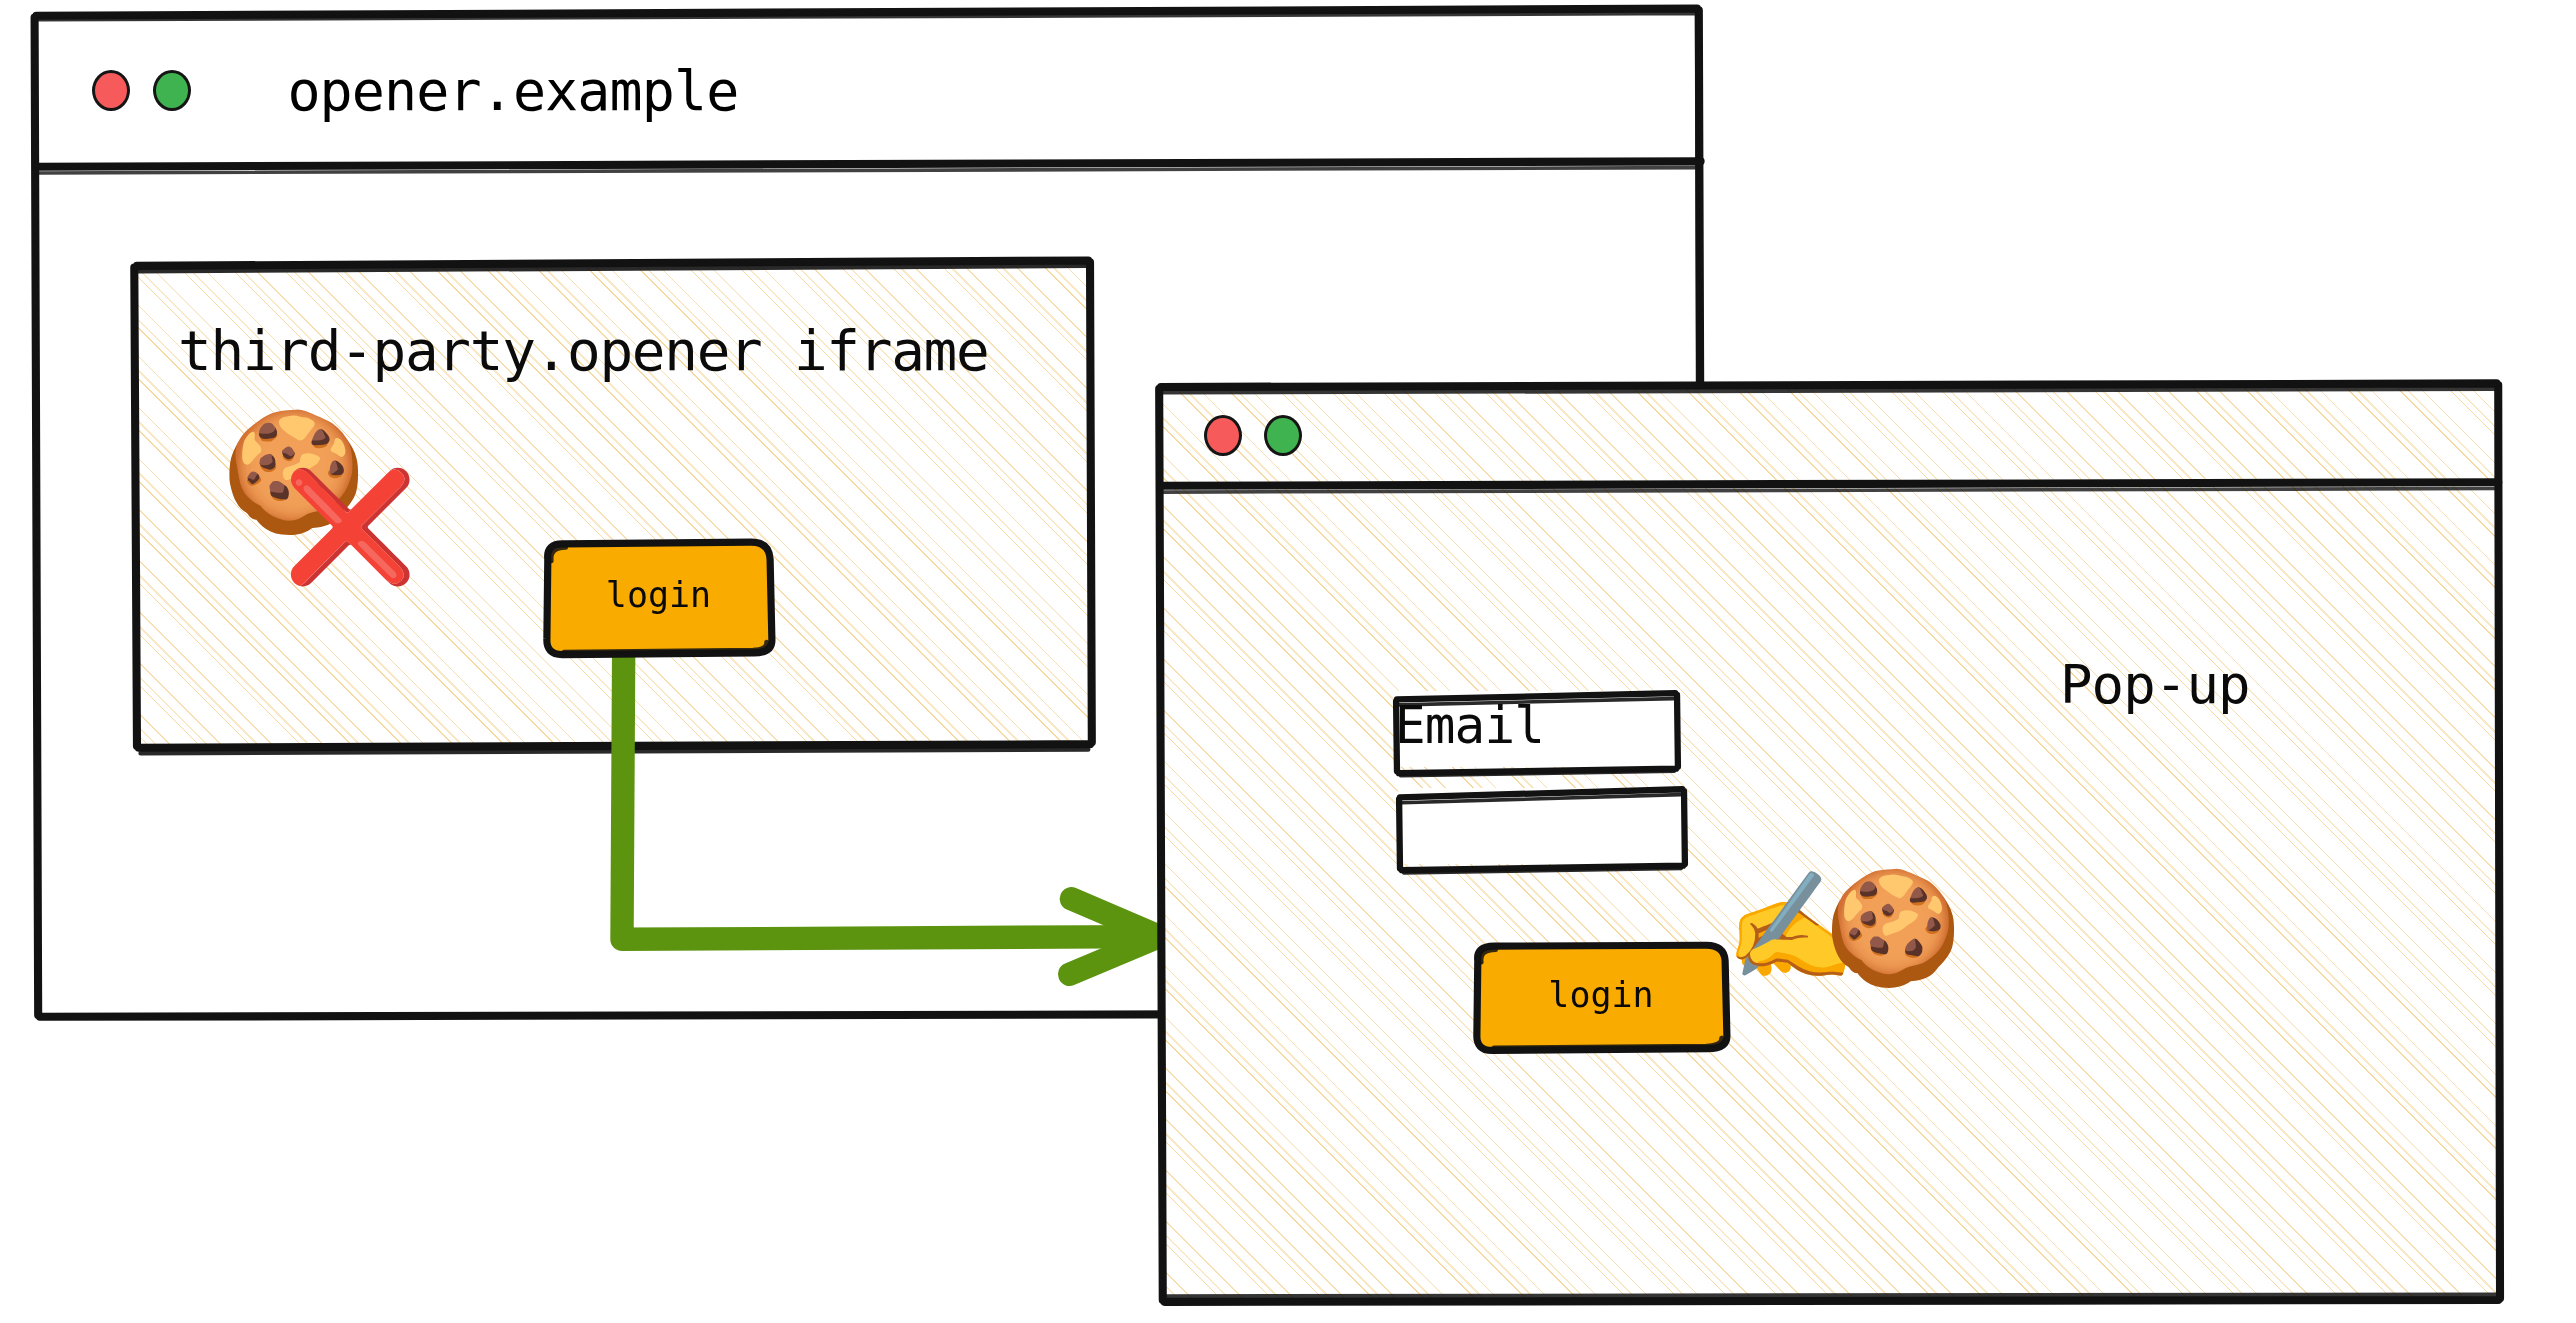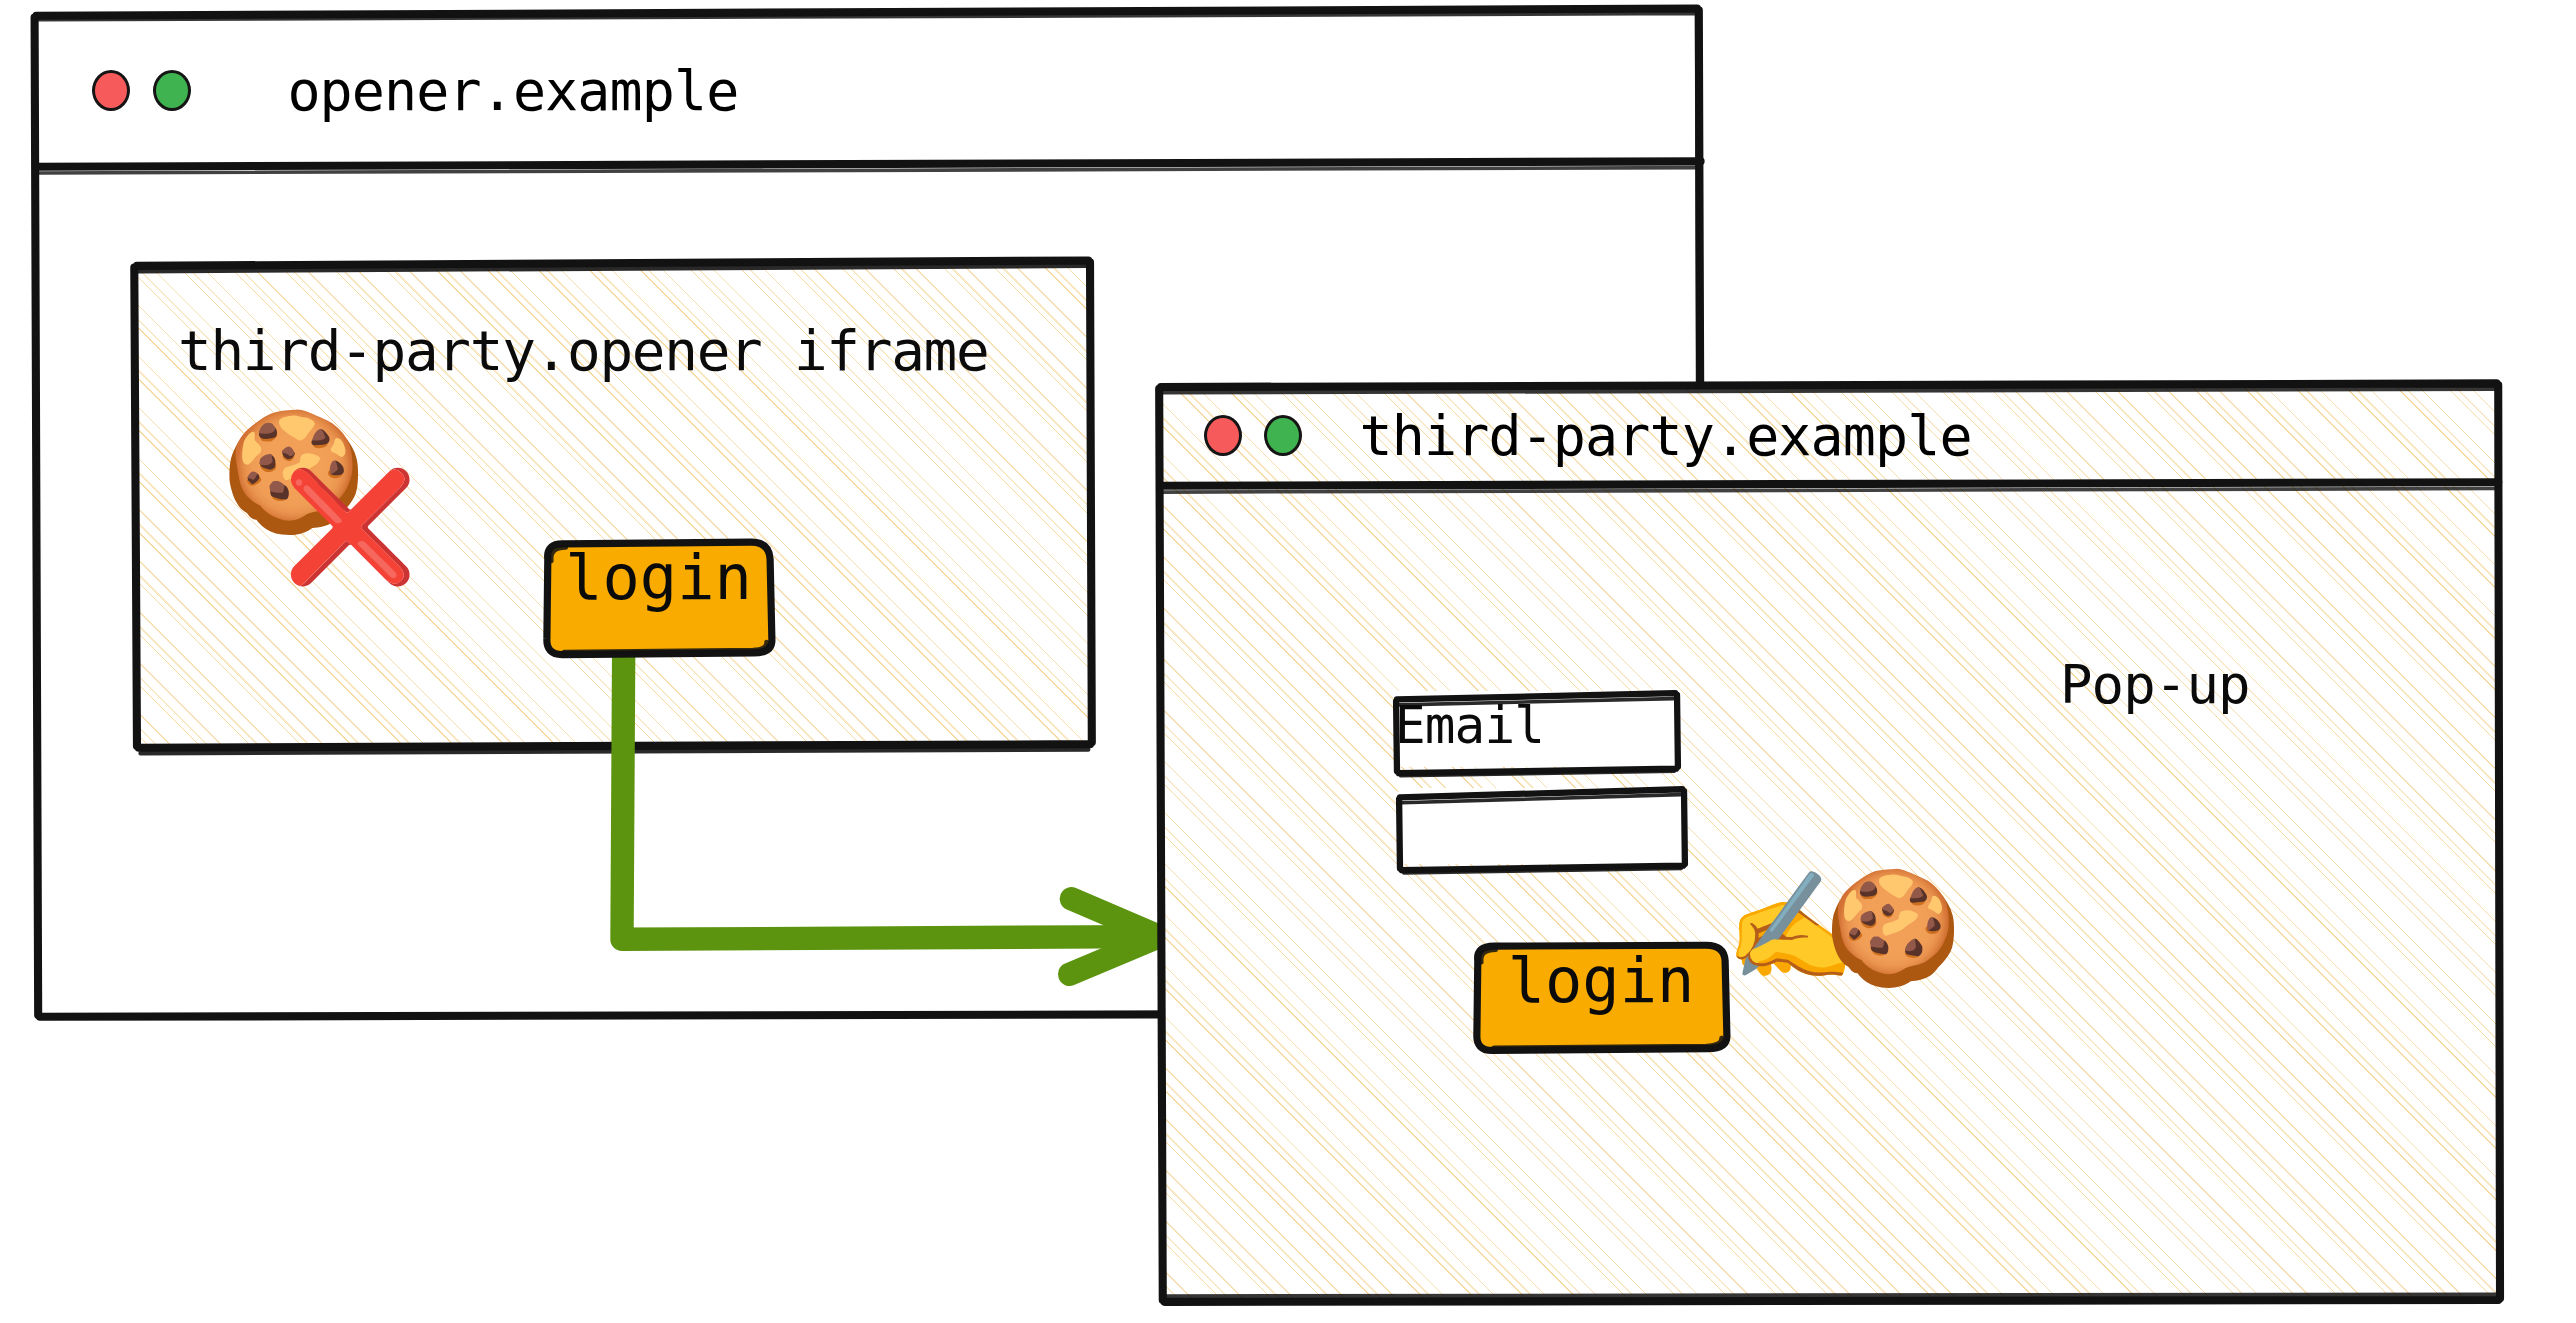--- a/index.html
+++ b/index.html
@@ -49,22 +49,22 @@
 
   
   .panel-title{
     position:absolute;font-size:56px;color:#0b0b0b;white-space:nowrap;
     font-family:"DejaVu Sans Mono","Liberation Mono",monospace;letter-spacing:-1.3px;
   }
 
   
   .btn-login{
     position:absolute;background:#84cc16;border-radius:16px;
-    display:flex;justify-content:center;
-    color:#0a0a0a;font-size:62px;letter-spacing:0px;
+    display:flex;align-items:center;justify-content:center;
+    color:#0a0a0a;font-size:35px;letter-spacing:0px;
     font-family:"DejaVu Sans Mono","Liberation Mono",monospace;
     box-shadow:0 0 0 0 transparent;
   }
   .btn-login .lbl{position:relative;z-index:3;transform:translateY(-1.8px);}
   .btn-login svg{position:absolute;left:-9px;top:-9px;overflow:visible;z-index:2;}
 
   
   .field{
     position:absolute;background:#ffffff;
     display:flex;align-items:center;justify-content:flex-start;
@@ -153,21 +153,20 @@
 
       <path d="M19,132 L1508,128" stroke="#121212" stroke-width="9" fill="none" stroke-linecap="round"></path>
       <path d="M21,139 L1506,135" stroke="#121212" stroke-width="4" fill="none" stroke-linecap="round" opacity="0.8"></path>
     </svg>
 
     <div class="titlebar" style="height:101px;">
       <div class="lights" style="margin-left:43px;gap:21.6px;">
         <span class="light red"></span>
         <span class="light green"></span>
       </div>
-      <div class="win-title" style="margin-left:58px;">third-party.example</div>
     </div>
 
     <div class="popup-label" style="left:899px;top:268px;">Pop-up</div>
 
     <div class="field" style="left:234px;top:306px;width:280px;height:74px;">
       <svg width="298" height="92" viewBox="0 0 332 102">
         <rect x="10" y="11" width="312" height="81" fill="#ffffff"></rect>
         <path d="M10,17 L320,10 M322,12 L323,92 M321,94 L12,99 M10,97 L9,19" fill="none" stroke="#121212" stroke-width="7" stroke-linecap="round"></path>
         <path d="M12,23 L318,16 M319,97 L14,102" fill="none" stroke="#121212" stroke-width="4" stroke-linecap="round" opacity="0.9"></path>
       </svg>

